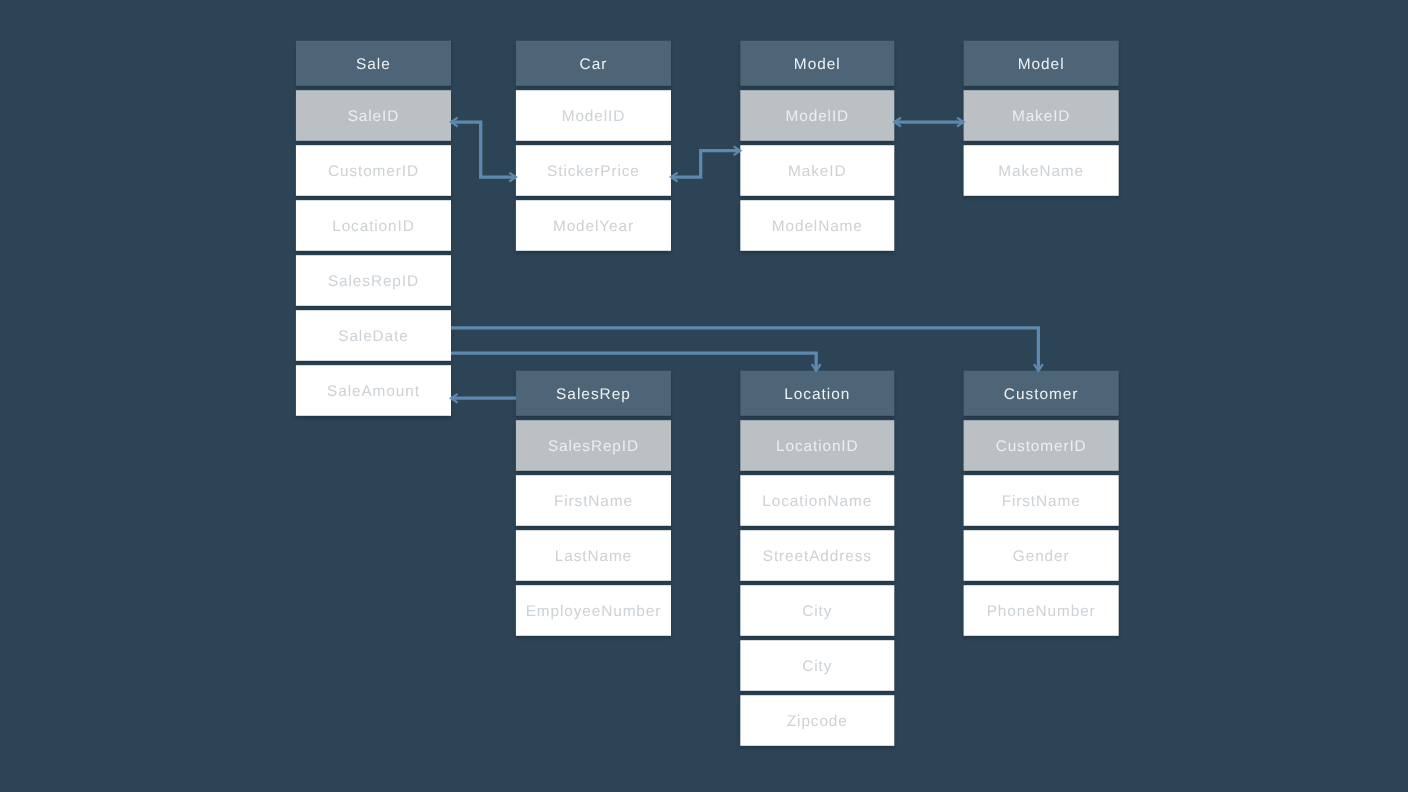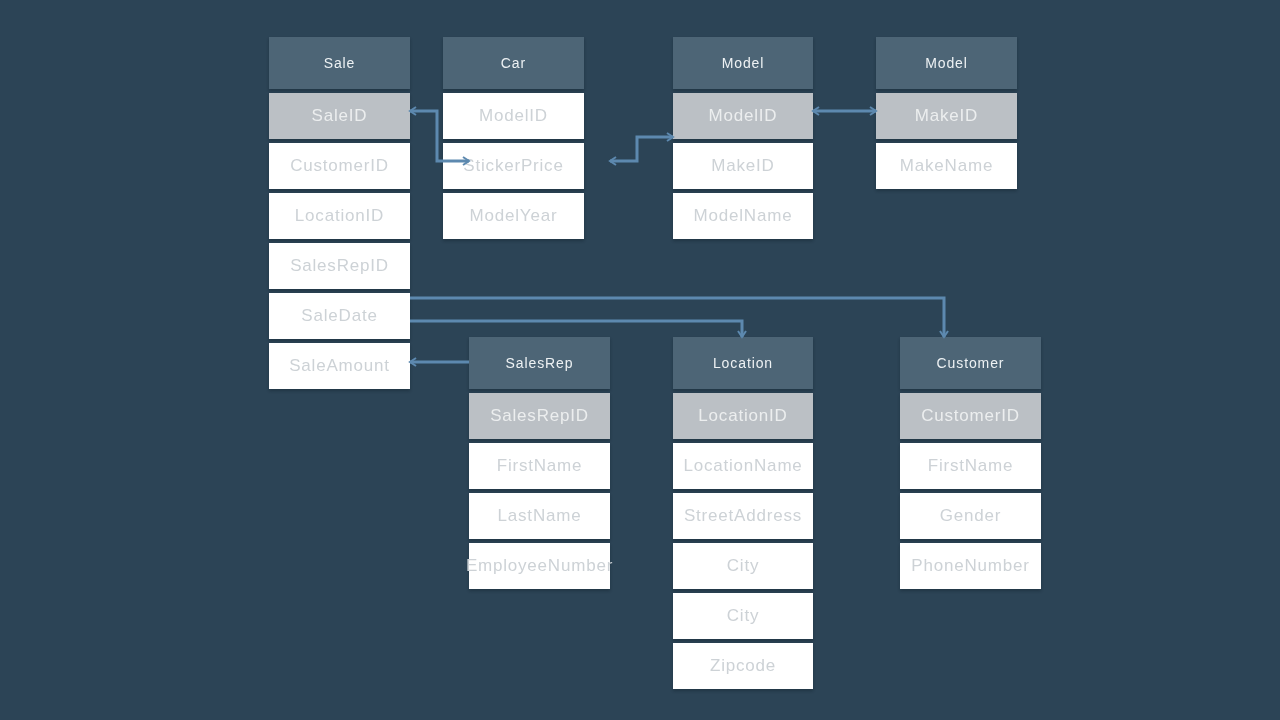--- a/index.html
+++ b/index.html
@@ -12,40 +12,40 @@
     position: relative;
     width: 1280px;
     height: 720px;
     background: var(--bg, #2c4456);
     overflow: hidden;
   }
   .db-table {
     position: absolute;
   }
   .db-table .thead {
-    height: 52px;
+    height: 41px;
     margin-bottom: 4px;
     background: var(--header-bg, #4d6576);
     color: var(--header-text, #eef2f4);
     display: flex;
     align-items: center;
     justify-content: center;
     font-size: 14px;
     letter-spacing: 0.9px;
     box-shadow: 0 2px 3px rgba(8, 20, 30, 0.30);
   }
   .db-table .row {
     height: 46px;
     margin-bottom: 4px;
     background: var(--row-bg, #ffffff);
     color: var(--row-text, #cdd2d6);
     display: flex;
     align-items: center;
     justify-content: center;
-    font-size: 17px;
+    font-size: 14px;
     letter-spacing: 0.8px;
     box-shadow: 0 2px 3px rgba(8, 20, 30, 0.30);
   }
   .db-table .row.pk {
     background: var(--pk-bg, #bbc0c5);
     color: var(--pk-text, #eceeef);
   }
   #connectors {
     position: absolute;
     left: 0; top: 0;
@@ -65,21 +65,21 @@
   <div id="tables">
       <div class="db-table" style="left: 269px; top: 37px; width: 141px;">
         <div class="thead">Sale</div>
         <div class="row pk">SaleID</div>
         <div class="row">CustomerID</div>
         <div class="row">LocationID</div>
         <div class="row">SalesRepID</div>
         <div class="row">SaleDate</div>
         <div class="row">SaleAmount</div>
       </div>
-      <div class="db-table" style="left: 443px; top: 37px; width: 141px;">
+      <div class="db-table" style="left: 469px; top: 37px; width: 141px;">
         <div class="thead">Car</div>
         <div class="row">ModelID</div>
         <div class="row">StickerPrice</div>
         <div class="row">ModelYear</div>
       </div>
       <div class="db-table" style="left: 673px; top: 37px; width: 140px;">
         <div class="thead">Model</div>
         <div class="row pk">ModelID</div>
         <div class="row">MakeID</div>
         <div class="row">ModelName</div>
@@ -98,21 +98,21 @@
       </div>
       <div class="db-table" style="left: 673px; top: 337px; width: 140px;">
         <div class="thead">Location</div>
         <div class="row pk">LocationID</div>
         <div class="row">LocationName</div>
         <div class="row">StreetAddress</div>
         <div class="row">City</div>
         <div class="row">City</div>
         <div class="row">Zipcode</div>
       </div>
-      <div class="db-table" style="left: 900px; top: 337px; width: 141px;">
+      <div class="db-table" style="left: 876px; top: 337px; width: 141px;">
         <div class="thead">Customer</div>
         <div class="row pk">CustomerID</div>
         <div class="row">FirstName</div>
         <div class="row">Gender</div>
         <div class="row">PhoneNumber</div>
       </div>
     </div>
   <svg id="connectors" xmlns="http://www.w3.org/2000/svg">
     <defs>
       <marker id="arw" markerUnits="userSpaceOnUse" markerWidth="12" markerHeight="12" refX="8" refY="5" orient="auto-start-reverse">

